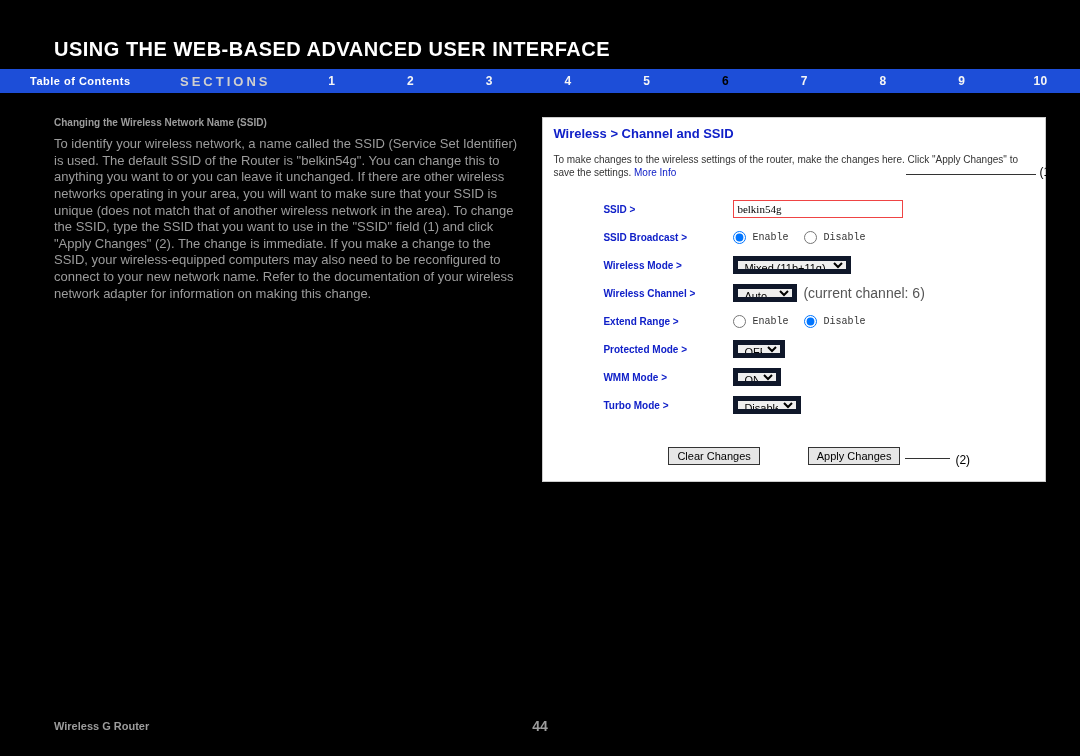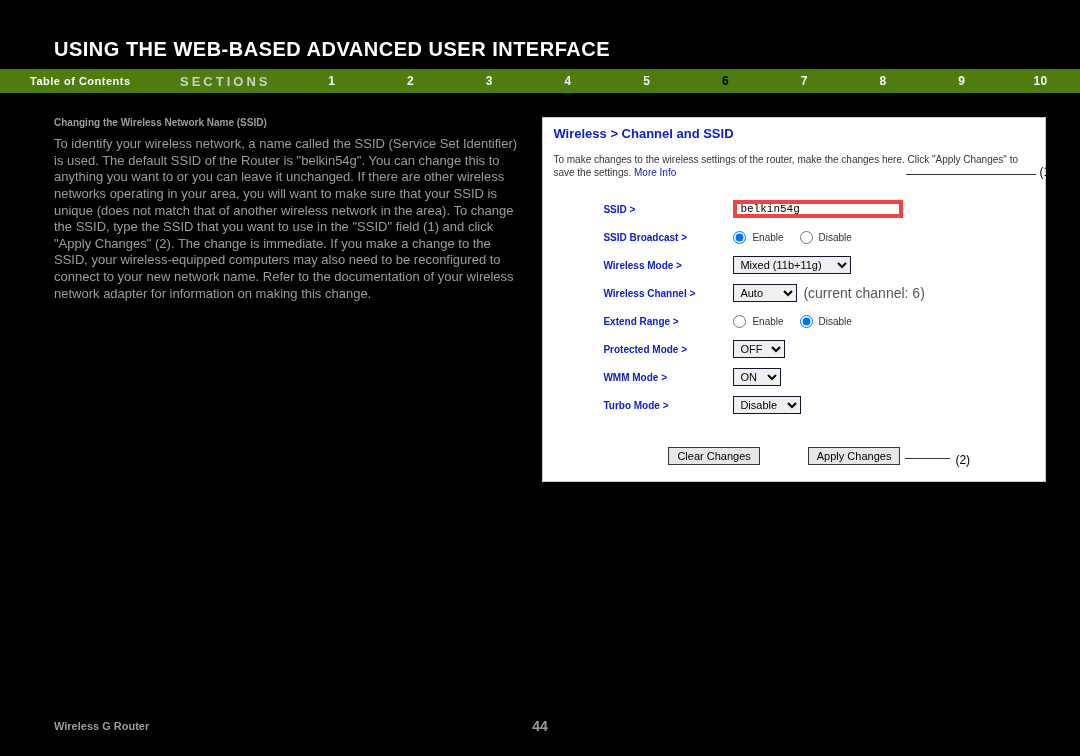--- a/index.html
+++ b/index.html
@@ -12,21 +12,21 @@
     overflow: hidden;
   }
   .page-title {
     color: #fff;
     font-size: 20px;
     font-weight: bold;
     letter-spacing: 0.5px;
     padding: 38px 0 8px 54px;
   }
   .nav-bar {
-    background: #4d7c0f;
+    background: #1d4ed8;
     height: 24px;
     display: flex;
     align-items: center;
     padding: 0 0 0 30px;
     color: #fff;
     font-size: 11px;
     font-weight: bold;
     letter-spacing: 0.5px;
   }
   .nav-toc { width: 160px; }
@@ -90,44 +90,44 @@
     align-items: center;
     height: 28px;
   }
   .form-label {
     width: 130px;
     color: #1020c8;
     font-weight: bold;
     font-size: 10px;
   }
   .text-input {
-    border: 4px solid #ef4444;
+    border: 1px solid #ef4444;
     font-size: 11px;
     padding: 1px 3px;
     width: 170px;
     height: 18px;
-    font-family: Liberation Mono, monospace;
+    font-family: Liberation Serif, serif;
   }
   .select-input {
-    border: 1px solid #0f172a;
+    border: 5px solid #0f172a;
     font-size: 11px;
     padding: 0 2px;
     height: 18px;
     background: #efefef;
     font-family: inherit;
   }
   .radio-group {
     display: flex;
     align-items: center;
     gap: 4px;
     font-size: 10px;
     color: #333;
   }
   .radio-group input { margin: 0 2px 0 0; }
-  .radio-group label { margin-right: 12px; }
+  .radio-group label { margin-right: 12px; font-family: Liberation Mono, monospace; }
   .channel-note {
     font-size: 14px;
     color: #555;
     margin-left: 6px;
   }
   .button-row {
     display: flex;
     gap: 48px;
     padding: 18px 0 16px 125px;
   }

